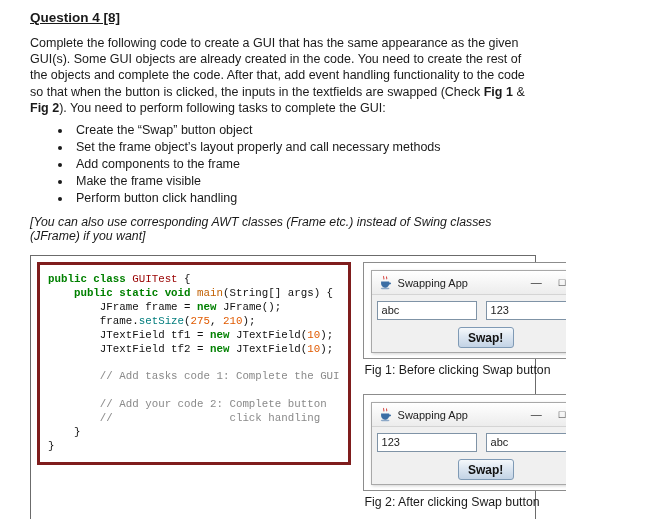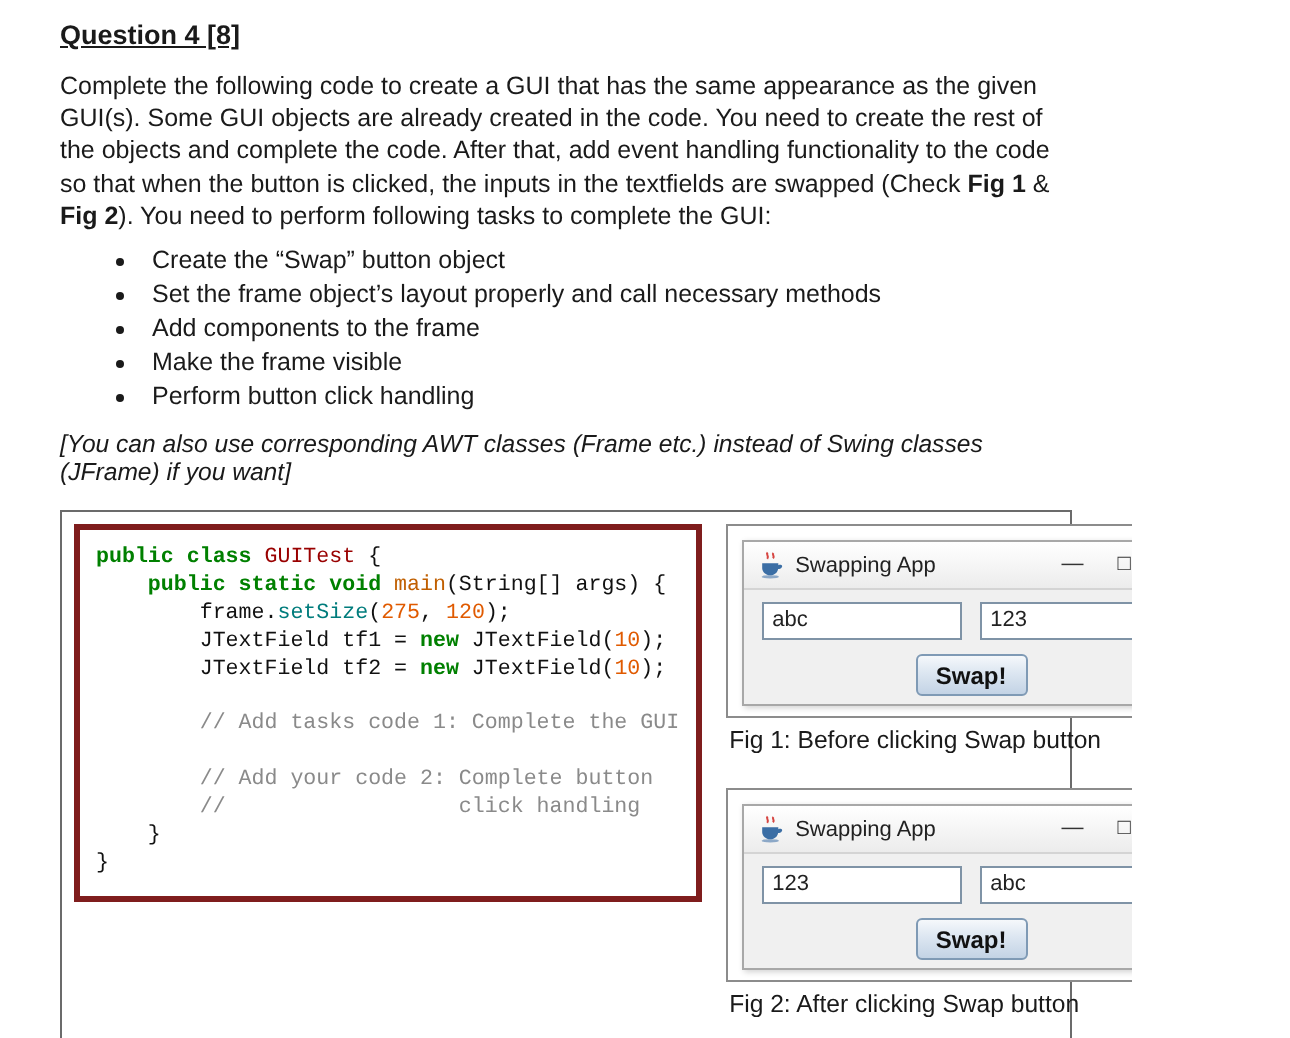--- a/index.html
+++ b/index.html
@@ -55,21 +55,21 @@
   .titlebar {
     height:23px; background:linear-gradient(#ffffff,#ececec);
     border-bottom:1px solid #d4d4d4; display:flex; align-items:center;
     padding:0 5px;
   }
   .win-icon { width:15px; height:15px; margin:0 5px 0 1px; flex:0 0 auto; }
   .win-title { font-size:11px; color:#222; flex:1; white-space:nowrap; }
   .win-controls { display:flex; gap:17px; font-size:11px; color:#333; margin-right:3px; }
   .win-controls span { cursor:default; line-height:23px; }
   .win-body { padding:6px 5px 4px 5px; }
-  .tf-row { display:flex; gap:9px; justify-content:center; }
+  .tf-row { display:flex; gap:9px; justify-content:flex-start; }
   .tf {
     width:100px; height:19px; box-sizing:border-box; background:#ffffff;
     border:1px solid #7f93a6; font-size:11px; line-height:17px; padding:0 4px;
     color:#222; overflow:hidden;
   }
   .btn-row { display:flex; justify-content:center; margin-top:7px; }
   .swap-btn {
     min-width:56px; height:21px; font-size:12px; font-weight:bold;
     font-family:"Liberation Sans", sans-serif; color:#111;
     background:linear-gradient(#f5f8fb,#dce6f1 45%,#c3d3e5);
@@ -93,21 +93,22 @@
     <li>Perform button click handling</li>
   </ul>
 
   <p class="note">[You can also use corresponding AWT classes (Frame etc.) instead of Swing classes (JFrame) if you want]</p>
 
   <div class="outer-box">
 
     <div class="code-panel">
         <div class="code-line"><span class="tok-kw">public class </span><span class="tok-cls">GUITest</span><span class="tok-pl"> {</span></div>
         <div class="code-line"><span class="tok-pl">    </span><span class="tok-kw">public static void </span><span class="tok-fn">main</span><span class="tok-pl">(String[] args) {</span></div>
-        <div class="code-line"><span class="tok-pl">        frame.</span><span class="tok-meth">setSize</span><span class="tok-pl">(</span><span class="tok-num">275</span><span class="tok-pl">, </span><span class="tok-num">120</span><span class="tok-pl">);</span></div>
+        <div class="code-line"><span class="tok-pl">        JFrame frame = </span><span class="tok-kw">new</span><span class="tok-pl"> JFrame();</span></div>
+        <div class="code-line"><span class="tok-pl">        frame.</span><span class="tok-meth">setSize</span><span class="tok-pl">(</span><span class="tok-num">275</span><span class="tok-pl">, </span><span class="tok-num">210</span><span class="tok-pl">);</span></div>
         <div class="code-line"><span class="tok-pl">        JTextField tf1 = </span><span class="tok-kw">new</span><span class="tok-pl"> JTextField(</span><span class="tok-num">10</span><span class="tok-pl">);</span></div>
         <div class="code-line"><span class="tok-pl">        JTextField tf2 = </span><span class="tok-kw">new</span><span class="tok-pl"> JTextField(</span><span class="tok-num">10</span><span class="tok-pl">);</span></div>
         <div class="code-line">&nbsp;</div>
         <div class="code-line"><span class="tok-cm">        // Add tasks code 1: Complete the GUI</span></div>
         <div class="code-line">&nbsp;</div>
         <div class="code-line"><span class="tok-cm">        // Add your code 2: Complete button</span></div>
         <div class="code-line"><span class="tok-cm">        //                  click handling</span></div>
         <div class="code-line"><span class="tok-pl">    }</span></div>
         <div class="code-line"><span class="tok-pl">}</span></div>
       </div>

